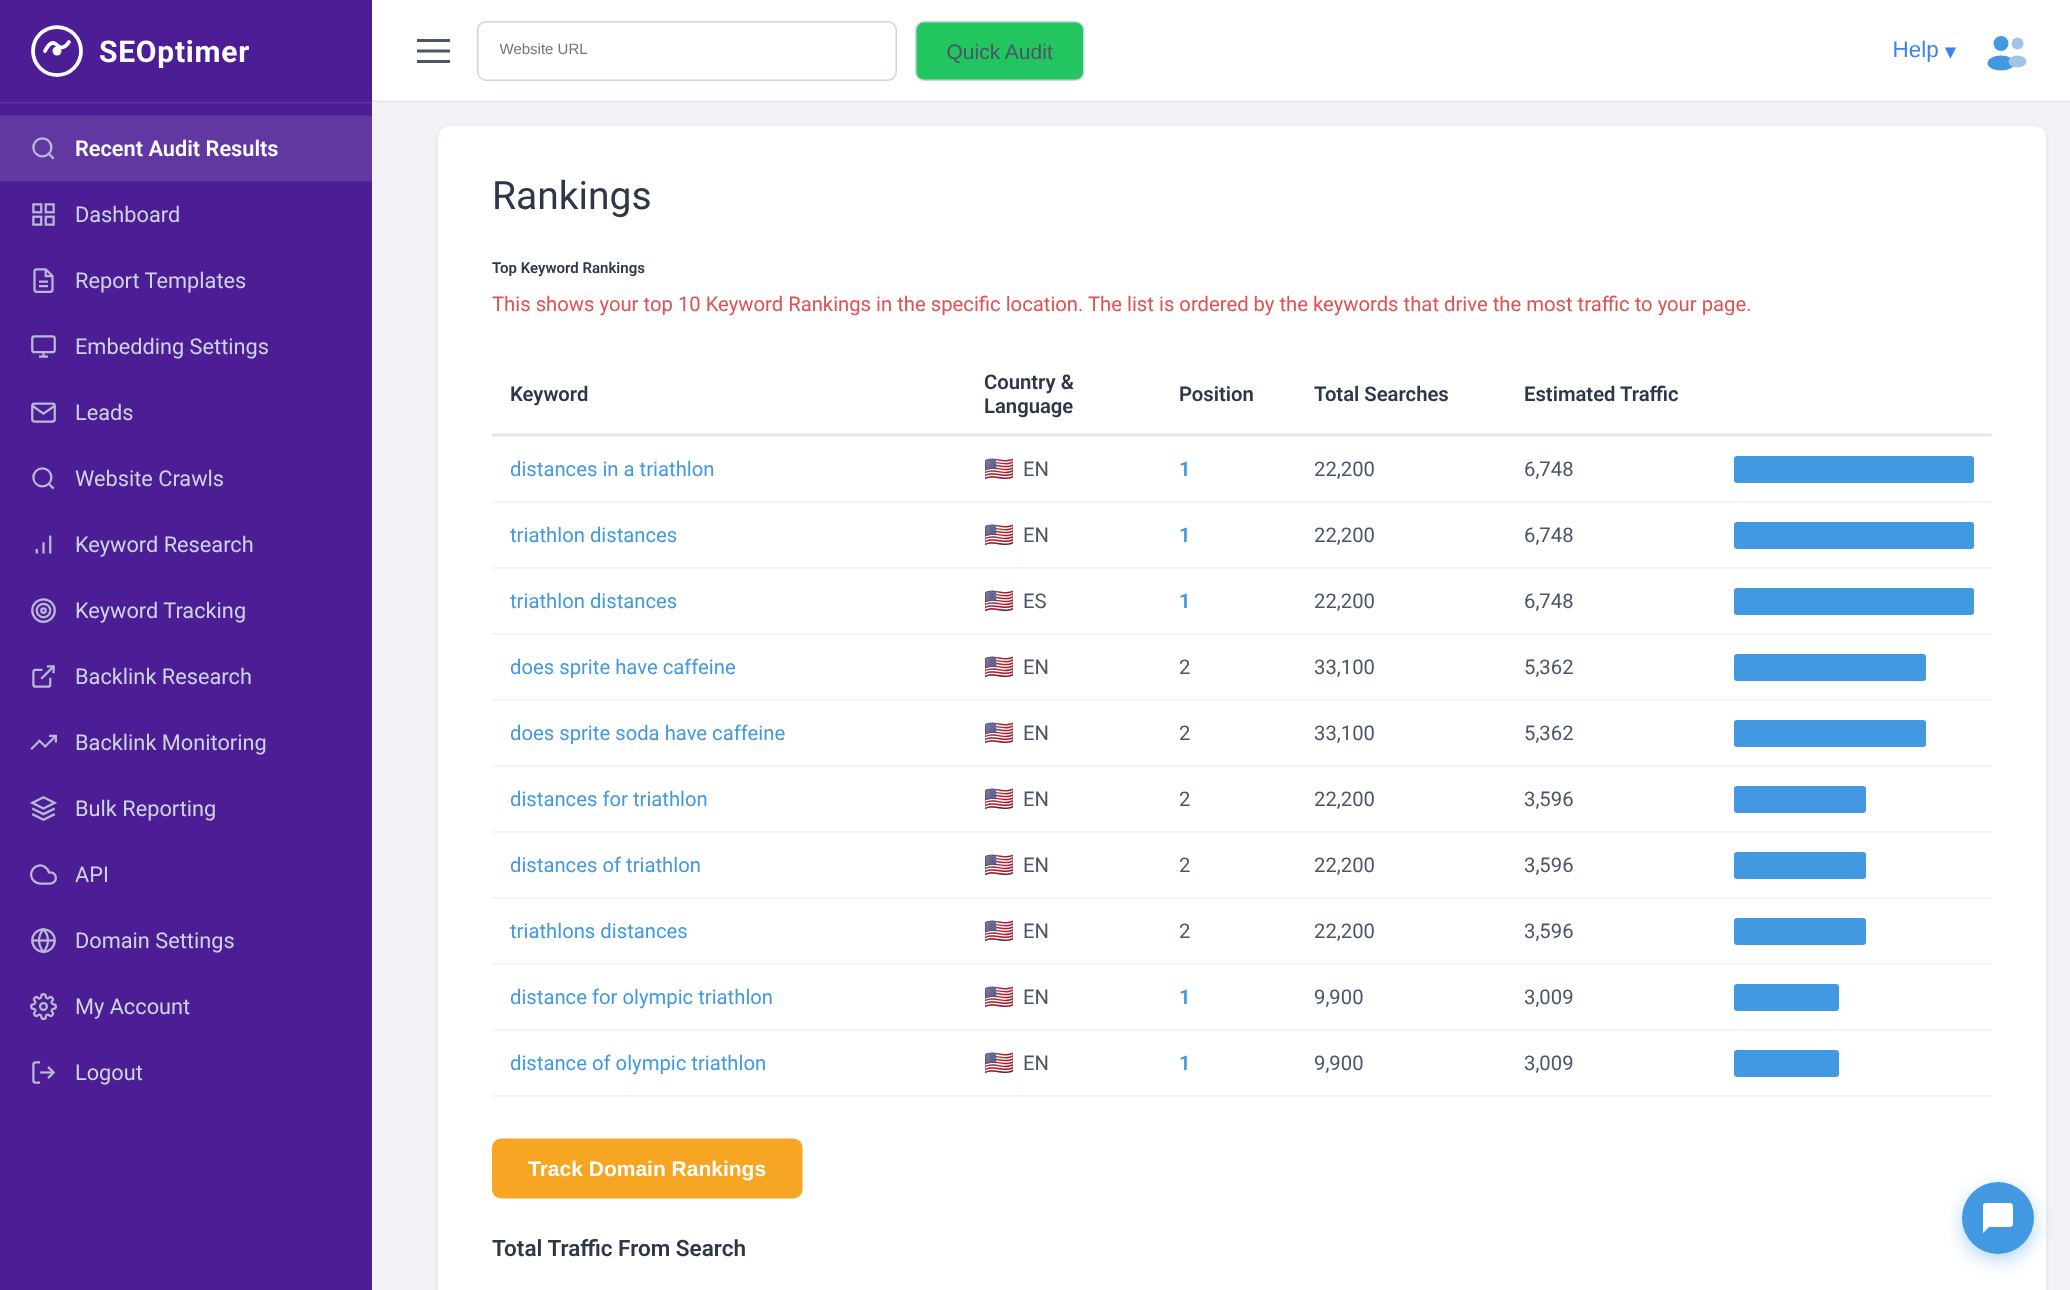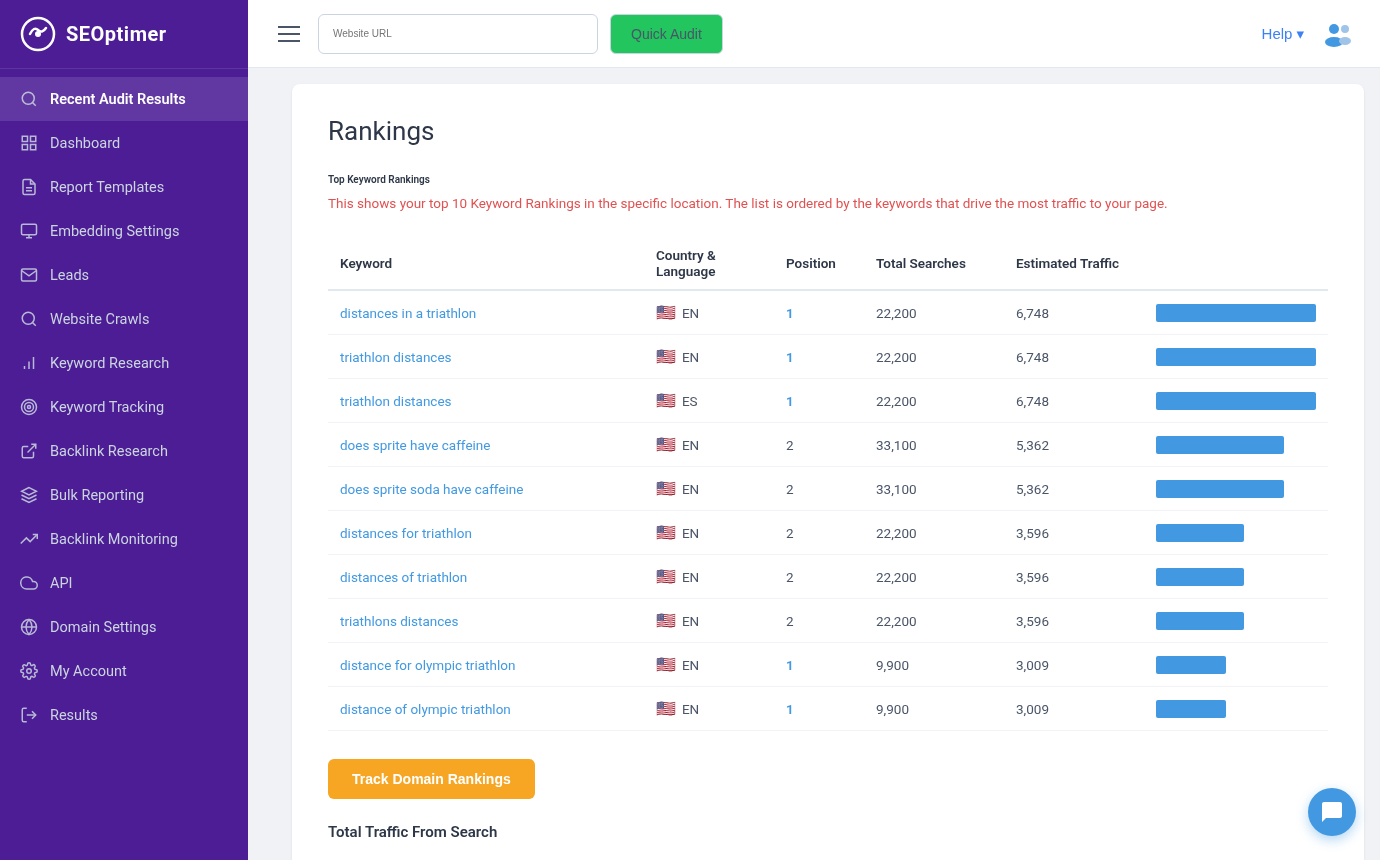--- a/index.html
+++ b/index.html
@@ -345,39 +345,39 @@
               <path d="M18 13v6a2 2 0 0 1-2 2H5a2 2 0 0 1-2-2V8a2 2 0 0 1 2-2h6"></path>
               <polyline points="15,3 21,3 21,9"></polyline>
               <line x1="10" y1="14" x2="21" y2="3"></line>
             </svg>
     </span>
     <span>Backlink Research</span>
   </div>
         <div class="sidebar-item">
     <span class="sidebar-icon" style="color:#cbd5e0;">
       <svg viewBox="0 0 24 24" fill="none" stroke="currentColor" stroke-width="2">
+              <polyline points="23,6 13.5,15.5 8.5,10.5 1,18"></polyline>
+              <polyline points="17,6 23,6 23,12"></polyline>
+            </svg>
+    </span>
+    <span>Backlink Monitoring</span>
+  </div>
+        <div class="sidebar-item">
+    <span class="sidebar-icon" style="color:#cbd5e0;">
+      <svg viewBox="0 0 24 24" fill="none" stroke="currentColor" stroke-width="2">
               <polygon points="12,2 2,7 12,12 22,7"></polygon>
               <polyline points="2,17 12,22 22,17"></polyline>
               <polyline points="2,12 12,17 22,12"></polyline>
             </svg>
     </span>
     <span>Bulk Reporting</span>
   </div>
         <div class="sidebar-item">
     <span class="sidebar-icon" style="color:#cbd5e0;">
       <svg viewBox="0 0 24 24" fill="none" stroke="currentColor" stroke-width="2">
-              <polyline points="23,6 13.5,15.5 8.5,10.5 1,18"></polyline>
-              <polyline points="17,6 23,6 23,12"></polyline>
-            </svg>
-    </span>
-    <span>Backlink Monitoring</span>
-  </div>
-        <div class="sidebar-item">
-    <span class="sidebar-icon" style="color:#cbd5e0;">
-      <svg viewBox="0 0 24 24" fill="none" stroke="currentColor" stroke-width="2">
               <path d="M18 10h-1.26A8 8 0 1 0 9 20h9a5 5 0 0 0 0-10z"></path>
             </svg>
     </span>
     <span>API</span>
   </div>
         <div class="sidebar-item">
     <span class="sidebar-icon" style="color:#cbd5e0;">
       <svg viewBox="0 0 24 24" fill="none" stroke="currentColor" stroke-width="2">
               <circle cx="12" cy="12" r="10"></circle>
               <line x1="2" y1="12" x2="22" y2="12"></line>
@@ -396,21 +396,21 @@
     <span>My Account</span>
   </div>
         <div class="sidebar-item">
     <span class="sidebar-icon" style="color:#cbd5e0;">
       <svg viewBox="0 0 24 24" fill="none" stroke="currentColor" stroke-width="2">
               <path d="M9 21H5a2 2 0 0 1-2-2V5a2 2 0 0 1 2-2h4"></path>
               <polyline points="16,17 21,12 16,7"></polyline>
               <line x1="21" y1="12" x2="9" y2="12"></line>
             </svg>
     </span>
-    <span>Results</span>
+    <span>Logout</span>
   </div>
       </div>
   </nav>
 </div>
 
 <div id="main">
 
   <div id="topbar">
     <button class="hamburger-btn">
       <span></span>

